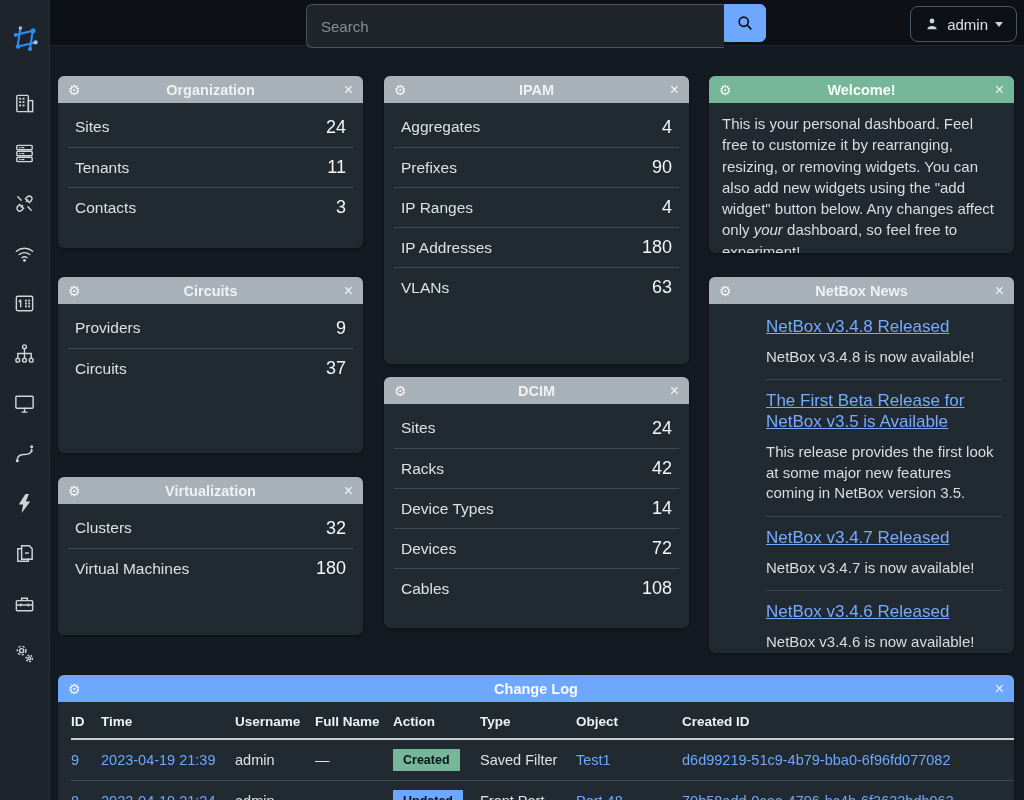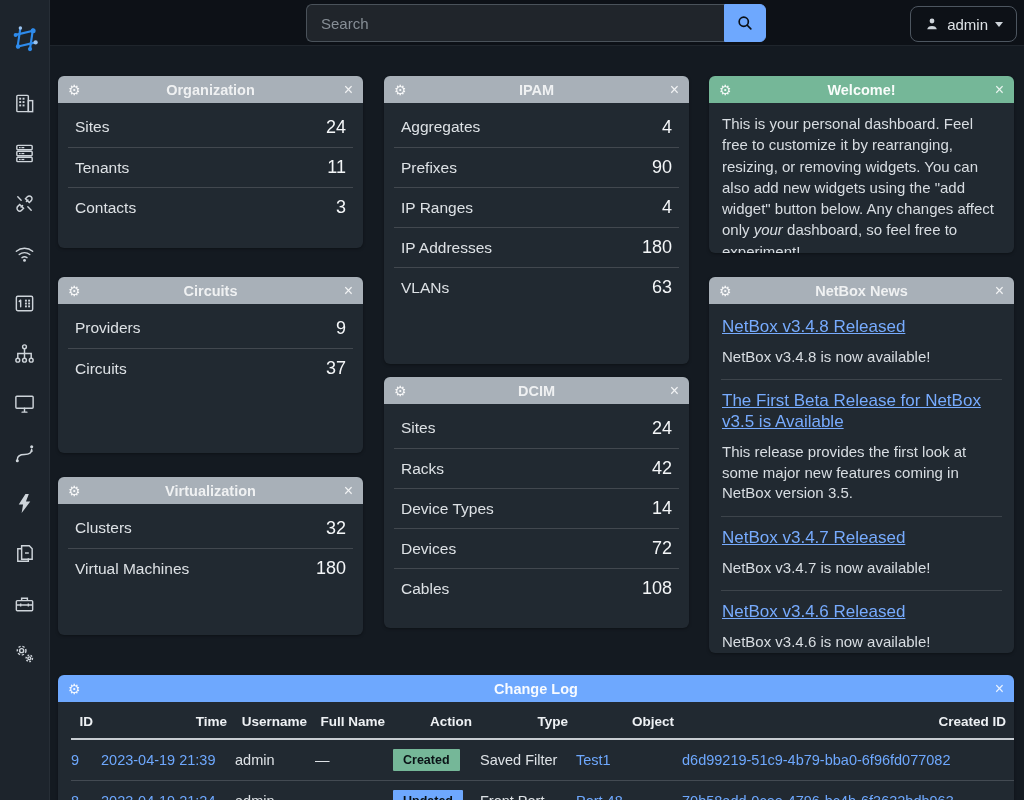--- a/index.html
+++ b/index.html
@@ -13,21 +13,21 @@
   
   .topbar {
     position:absolute; left:50px; top:0; right:0; height:46px;
     background:#0d1117; border-bottom:1px solid #1f252c;
   }
   .search-group {
     position:absolute; left:256px; top:4px; width:460px; height:38px;
     display:flex;
   }
   .search-input {
-    flex:1; height:38px; background:#20252b; border:1px solid #4a525a;
+    flex:1; height:44px; background:#20252b; border:1px solid #4a525a;
     border-right:none; border-radius:6px 0 0 6px; padding:0 14px;
     color:#dee2e6; font-size:15px; outline:none;
   }
   .search-input::placeholder { color:#868e96; }
   .search-btn {
     width:42px; height:38px; background:#6ea8fe; border:1px solid #6ea8fe;
     border-radius:0 6px 6px 0; cursor:pointer; display:flex; align-items:center; justify-content:center;
   }
   .user-btn {
     position:absolute; right:7px; top:6px; height:36px;
@@ -76,28 +76,28 @@
     height:40px; display:flex; align-items:center; justify-content:space-between;
     padding:0 7px; cursor:pointer;
   }
   .stat-row + .stat-row { border-top:1px solid rgba(255,255,255,.15); }
   .stat-label { font-size:15.5px; color:#dde1e5; }
   .stat-value { font-size:18px; color:#f4f6f8; }
   
   .welcome-body { padding:10px 13px; font-size:15px; line-height:1.42; color:#d8dde2; }
   
   .news-body { margin:0 12px; padding-top:2px; }
-  .news-item { padding:11px 1px 12px; }
+  .news-item { padding:11px 1px 12px;margin-left:44px; }
   .news-item + .news-item { border-top:1px solid rgba(255,255,255,.13); }
   .news-title { color:#77abfe; font-size:17px; text-decoration:underline; display:block; margin-bottom:9px; line-height:1.22; cursor:pointer; }
   .news-summary { font-size:15px; line-height:1.38; color:#d8dde2; }
   
   .cl-table { width:100%; border-collapse:collapse; table-layout:fixed; margin-top:2px; }
   .cl-table th {
-    text-align:right; font-size:13.5px; color:#eef1f4; padding:10px 8px 9px 0;
+    text-align:left; font-size:13.5px; color:#eef1f4; padding:10px 8px 9px 0;
     border-bottom:2px solid #c8cdd2; font-weight:bold; white-space:nowrap;
   }
   .cl-table td { font-size:14.5px; padding:9px 8px 9px 0; white-space:nowrap; overflow:hidden; }
   .cl-table tr + tr td { border-top:1px solid #434a52; }
   .cl-table a, .link { color:#6ea8fe; text-decoration:none; cursor:pointer; }
   .cl-pad { padding:0 0 0 13px; }
   .badge { display:inline-block; font-size:12.5px; font-weight:bold; padding:4px 10px; border-radius:1px; color:#0a1216; }
   .badge-green { background:#75b798; }
   .badge-blue  { background:#6ea8fe; }
   em { font-style:italic; }

